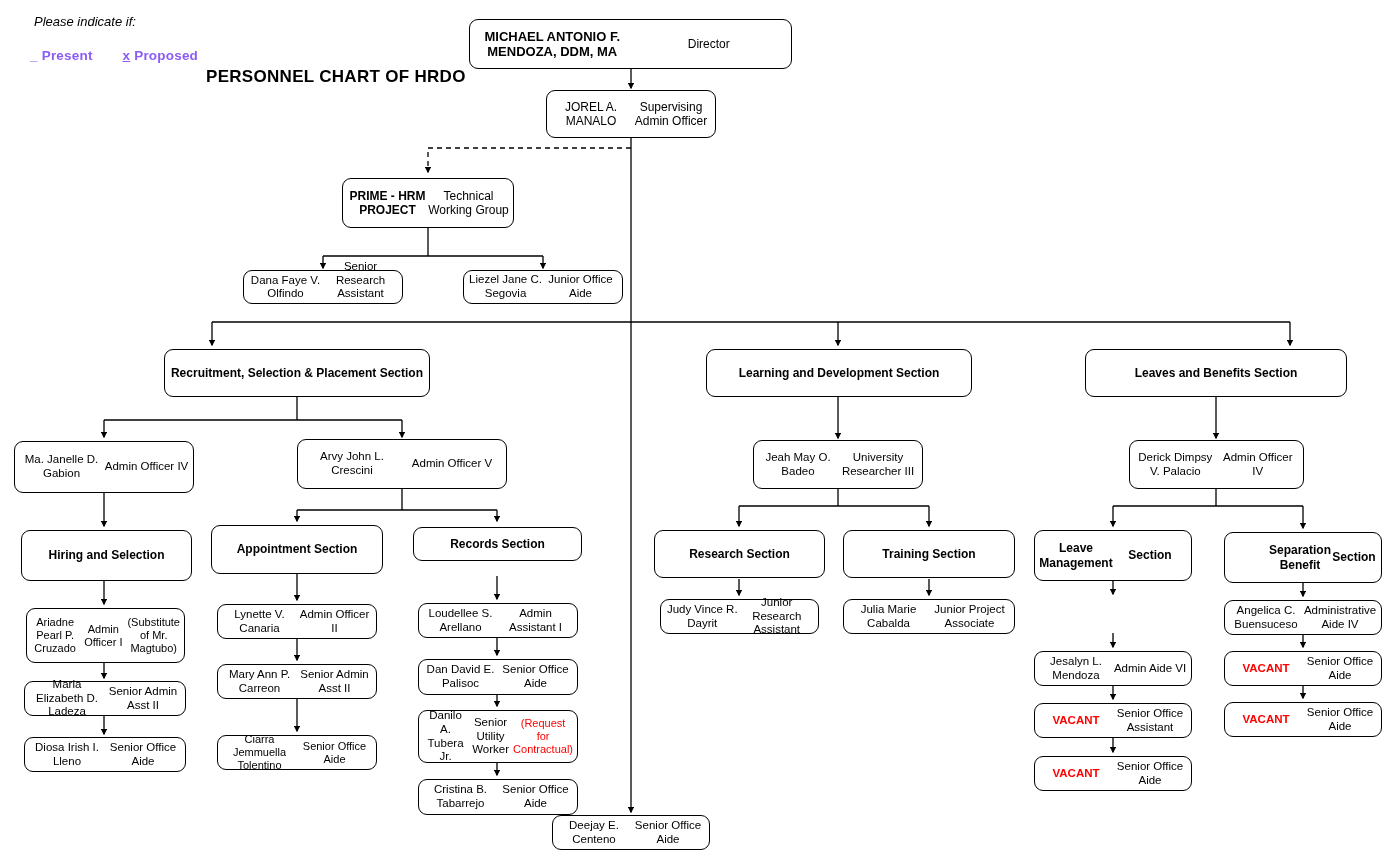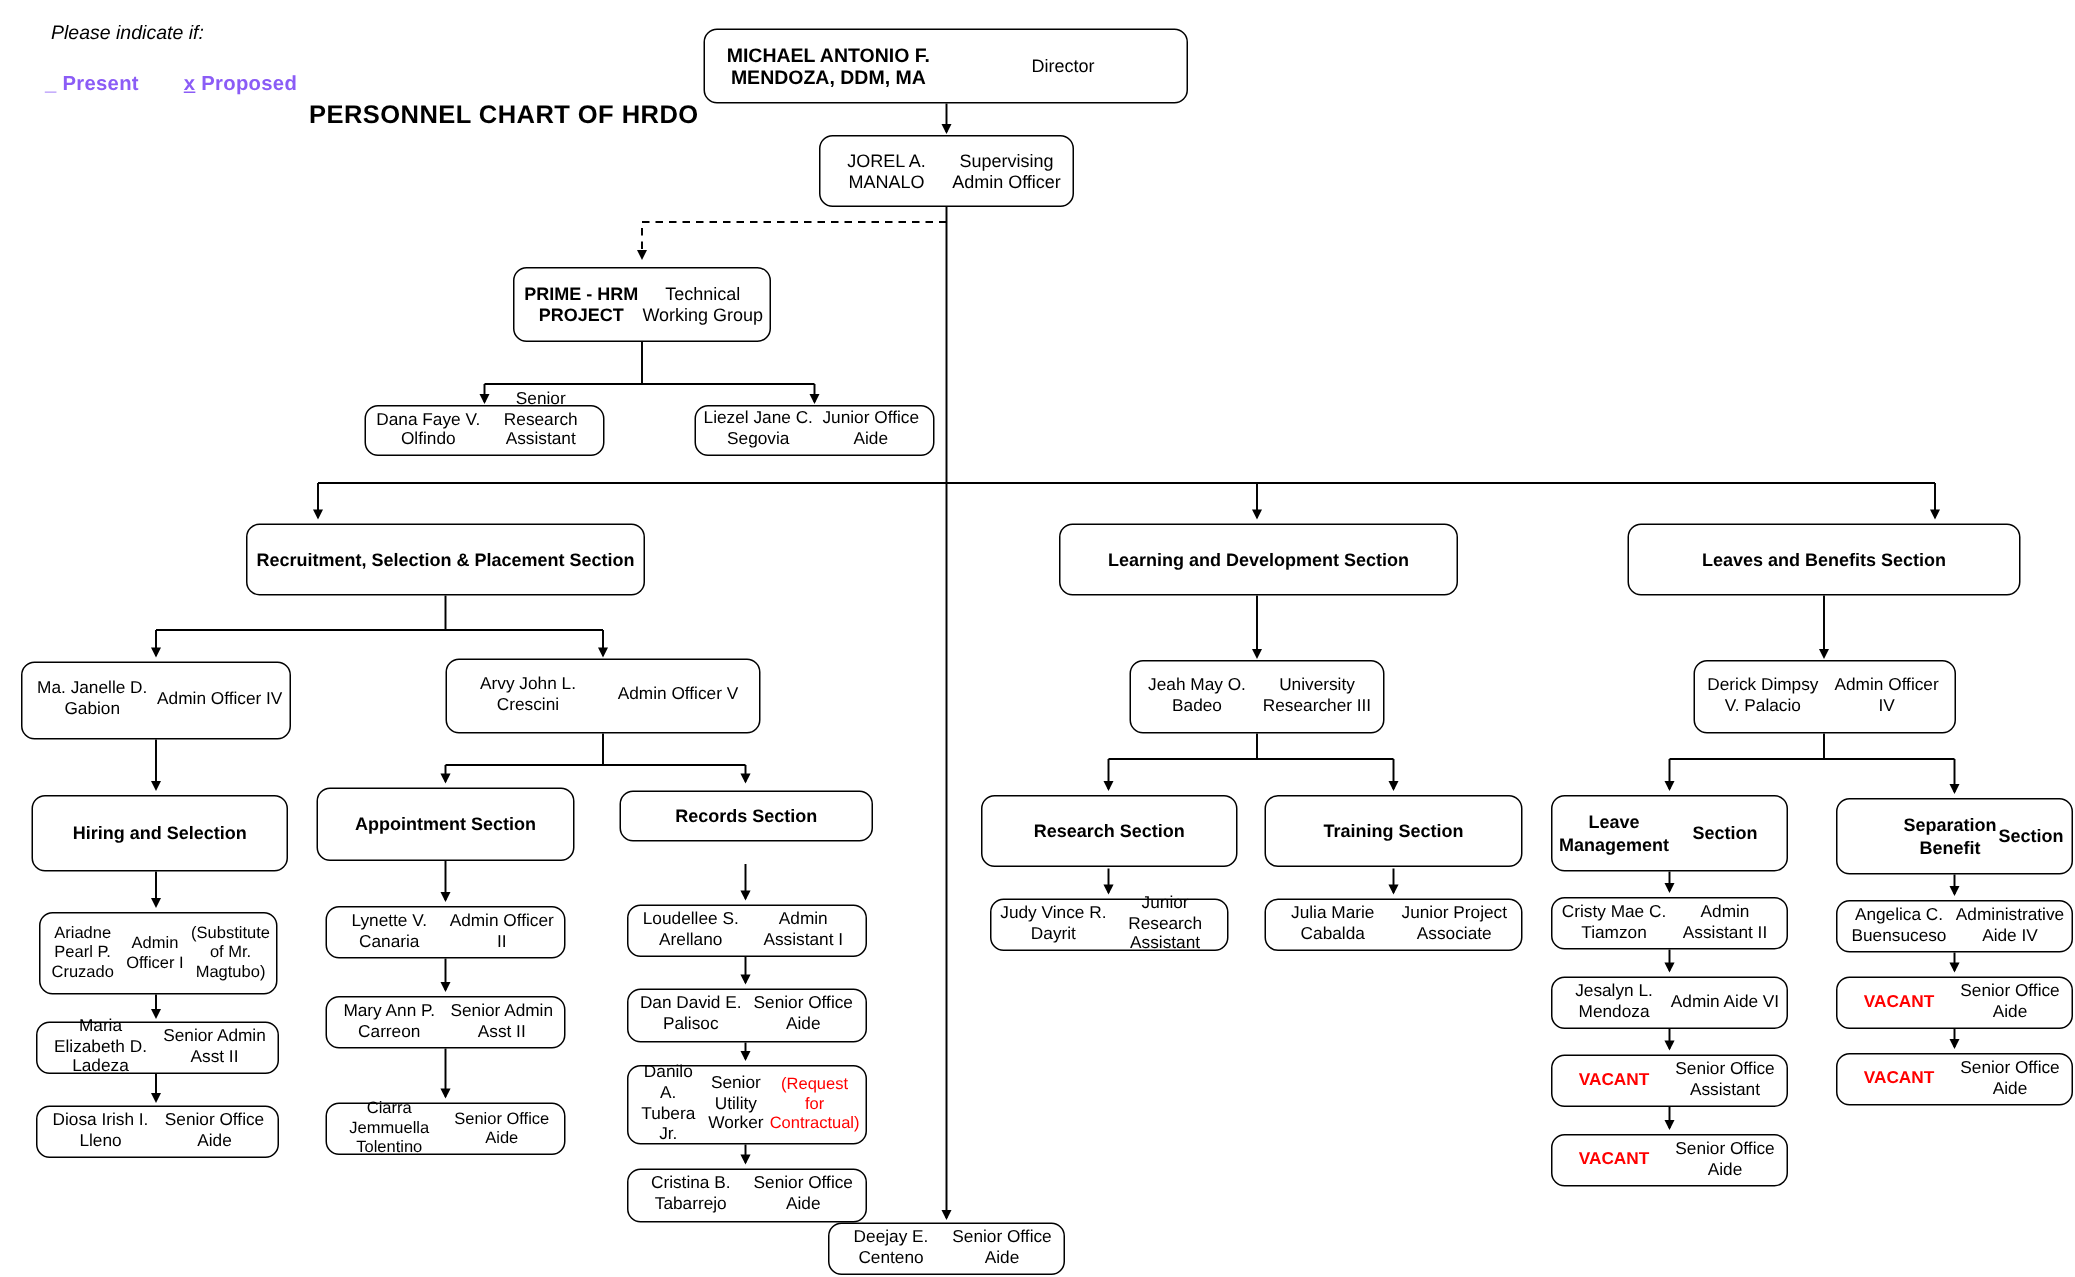--- a/index.html
+++ b/index.html
@@ -315,24 +315,20 @@
   <div class="node" style="left:1129px;top:440px;width:175px;height:49px;">
     <span class="l1 fs115">Derick Dimpsy V. Palacio</span>
     <span class="l2 fs115">Admin Officer IV</span>
   </div>
 
   <div class="node" style="left:1034px;top:530px;width:158px;height:51px;">
     <span class="l1 fs12 t-bold">Leave Management</span>
     <span class="l2 fs12 t-bold">Section</span>
   </div>
 
-  <div class="node" style="left:1034px;top:598px;width:158px;height:35px;">
-    <span class="l1 fs115">Cristy Mae C. Tiamzon</span>
-    <span class="l2 fs115">Admin Assistant II</span>
-  </div>
 
   <div class="node" style="left:1034px;top:651px;width:158px;height:35px;">
     <span class="l1 fs115">Jesalyn L. Mendoza</span>
     <span class="l2 fs115">Admin Aide VI</span>
   </div>
 
   <div class="node" style="left:1034px;top:703px;width:158px;height:35px;">
     <span class="l1 fs115 red">VACANT</span>
     <span class="l2 fs115">Senior Office Assistant</span>
   </div>

